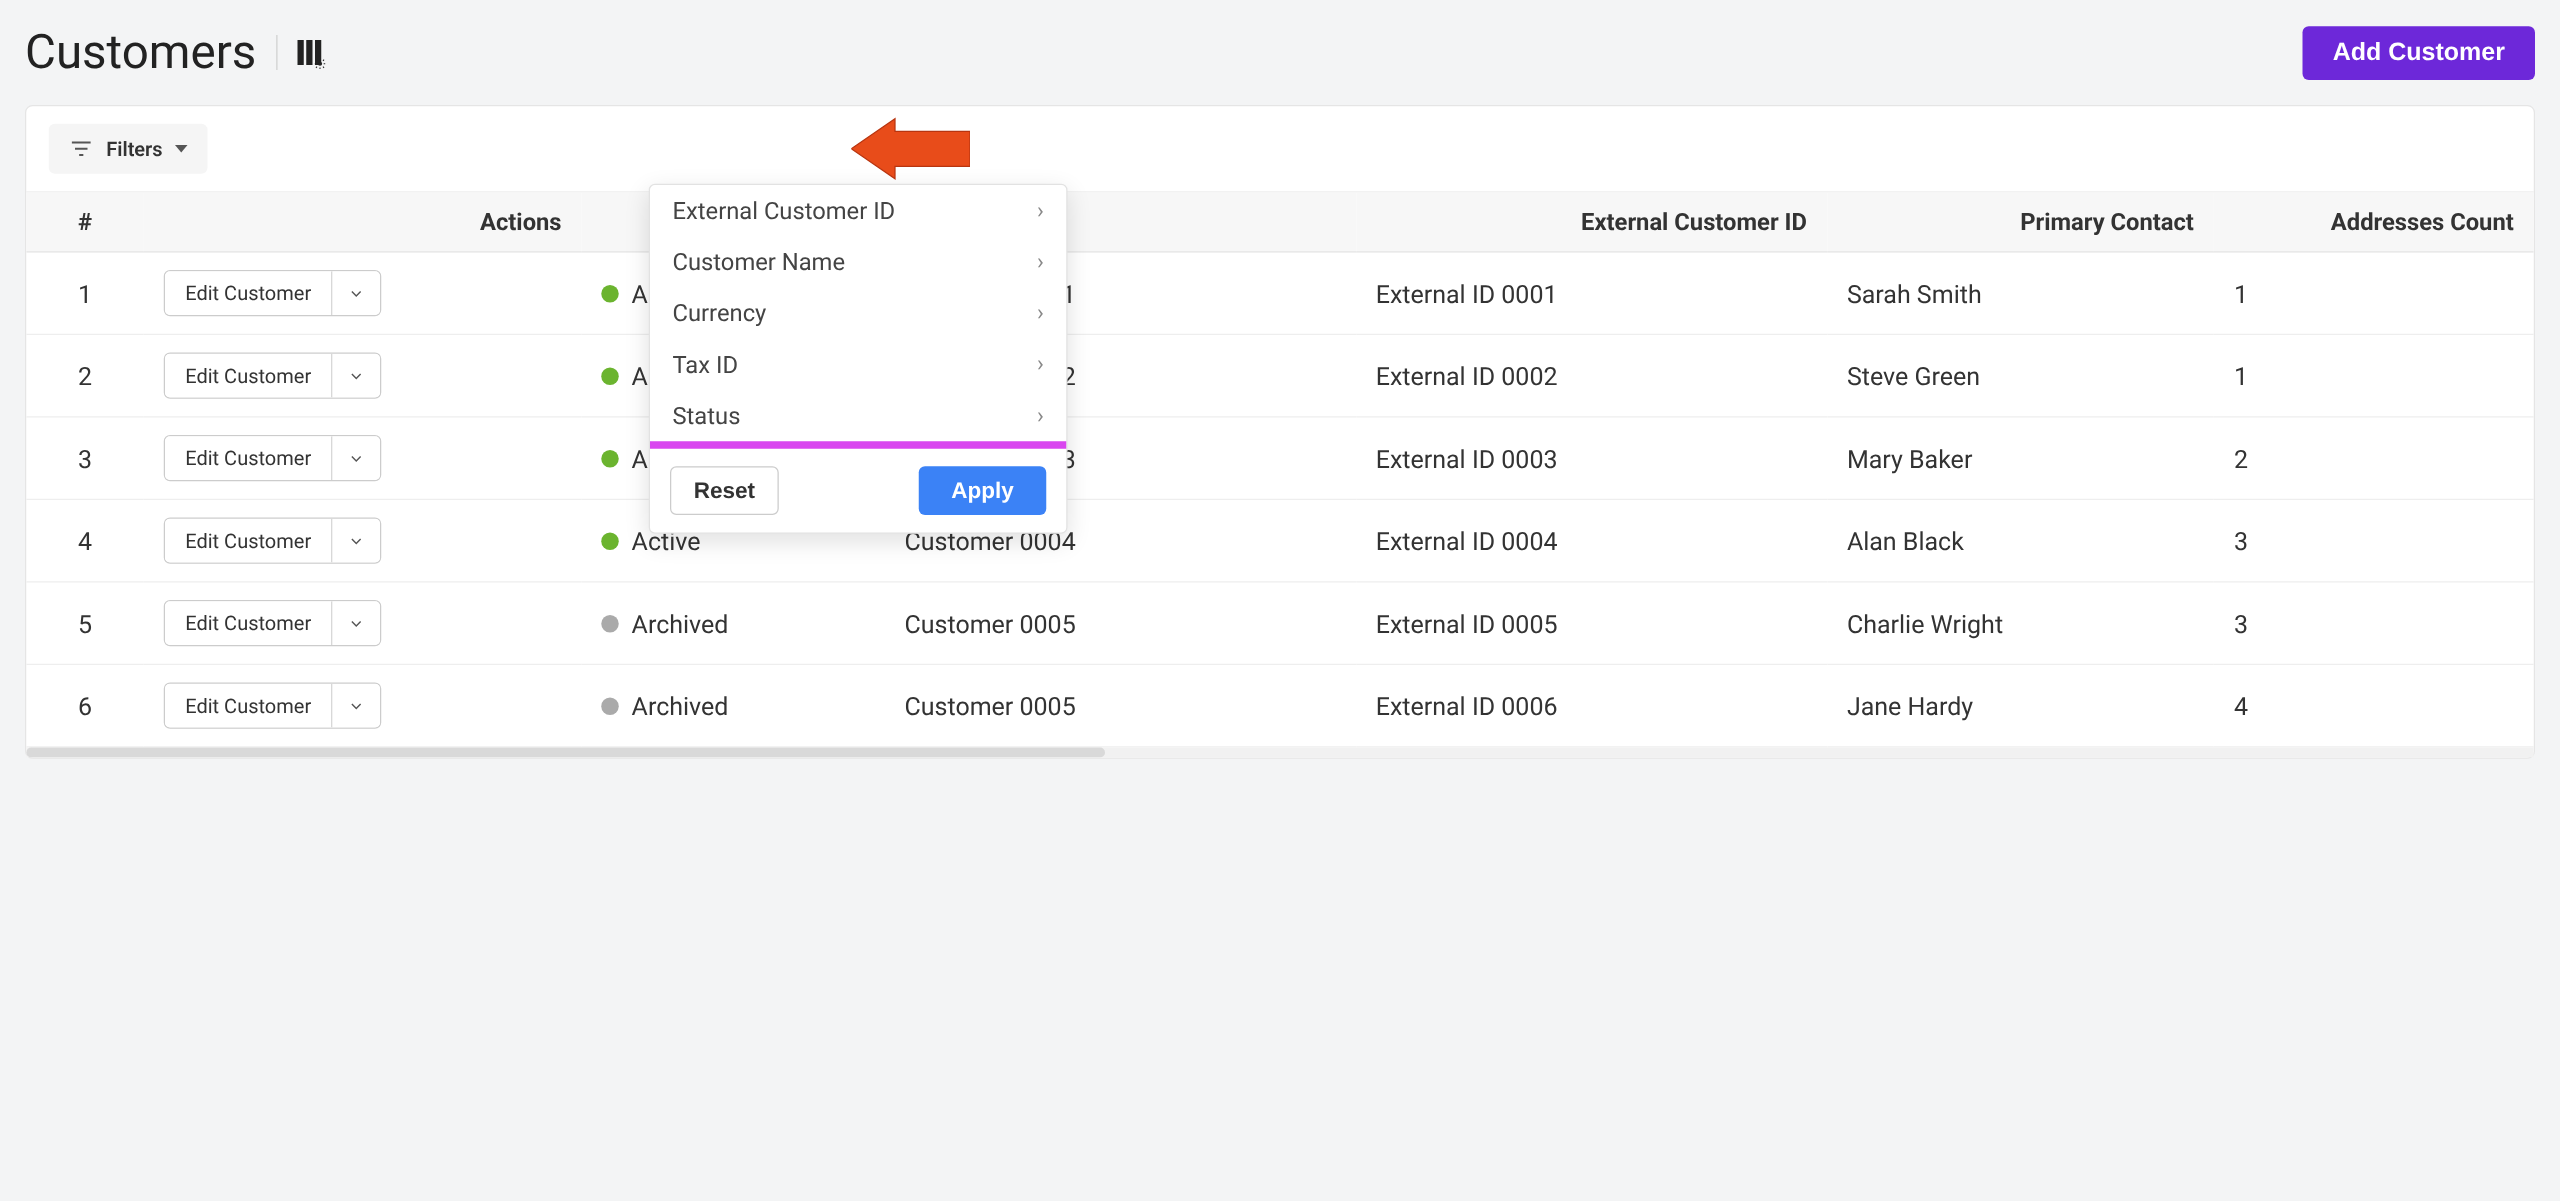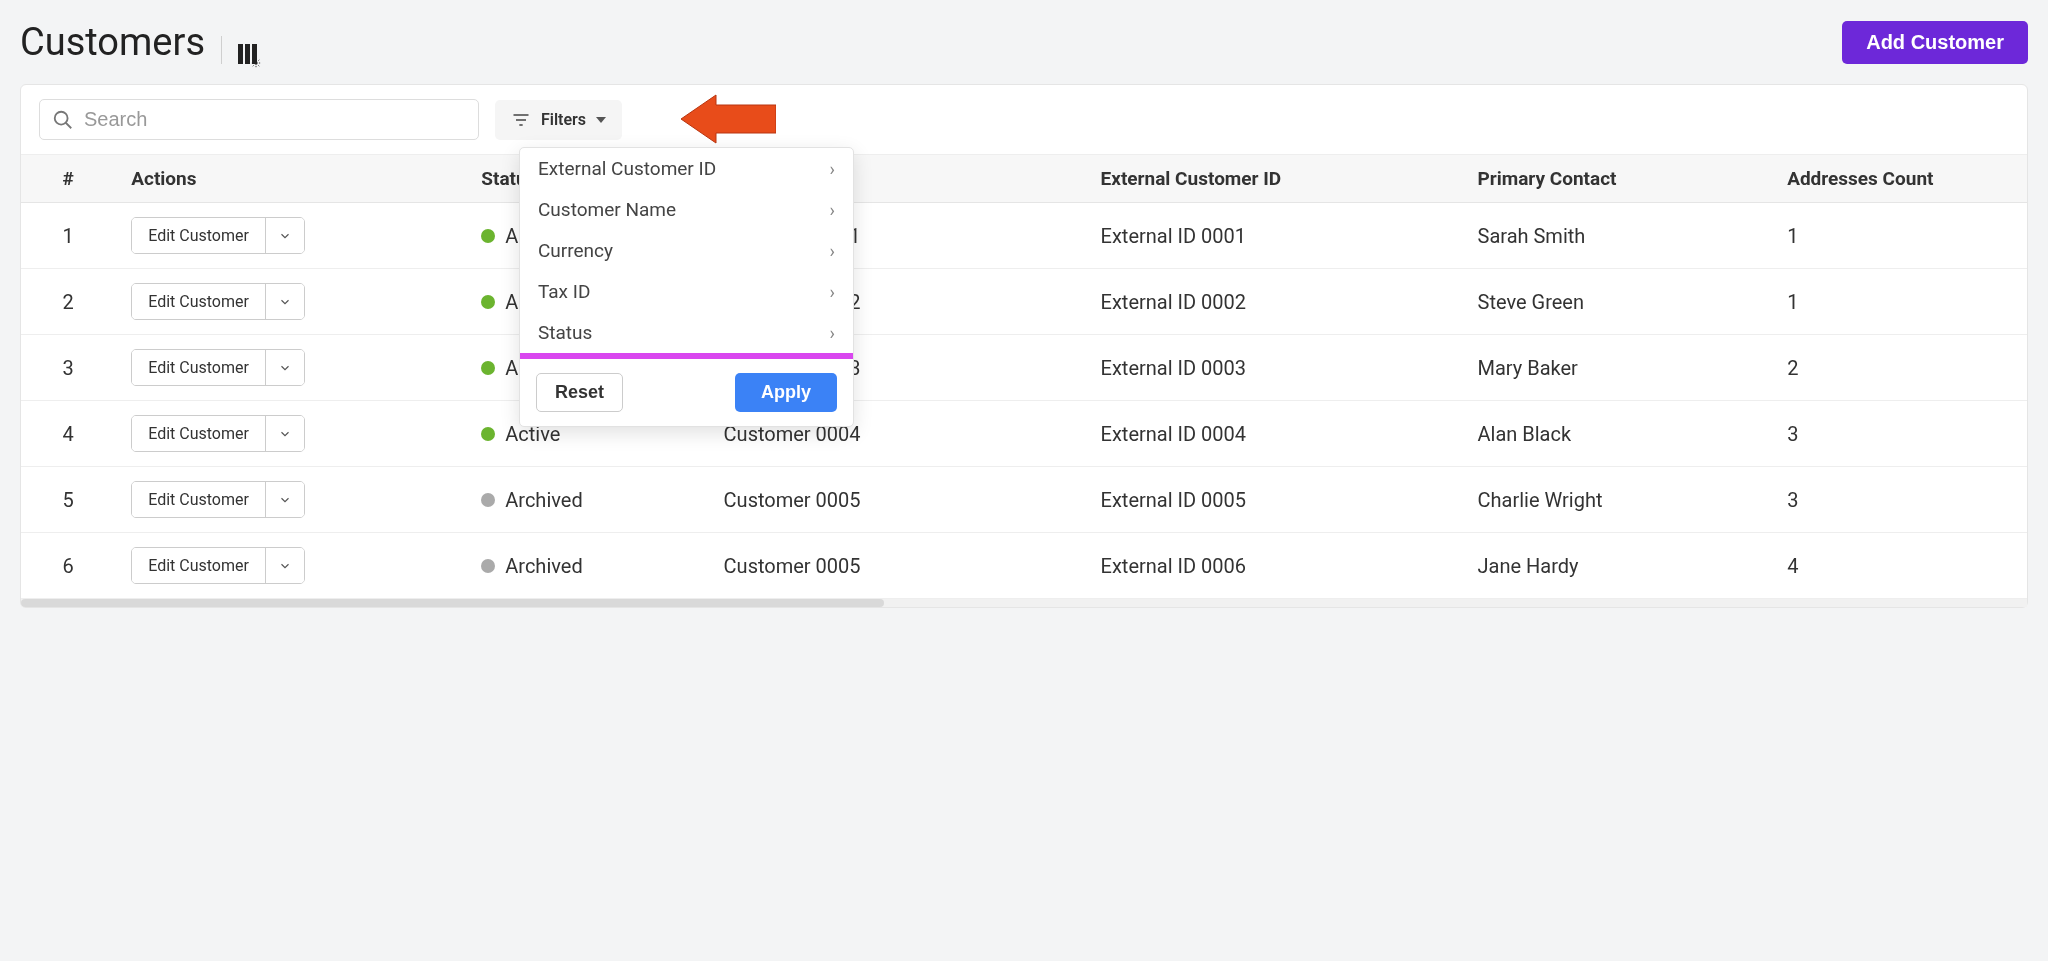--- a/index.html
+++ b/index.html
@@ -13,21 +13,21 @@
     padding: 20px;
   }
   .header {
     display: flex;
     align-items: center;
     justify-content: space-between;
     margin-bottom: 20px;
   }
   .header-left {
     display: flex;
-    align-items: flex-end;
+    align-items: center;
     gap: 16px;
   }
   .page-title {
     font-size: 38px;
     font-weight: 400;
     color: #222;
   }
   .title-divider {
     width: 1px;
     height: 28px;
@@ -174,21 +174,21 @@
   .table-wrap {
     overflow-x: hidden;
     border-top: 1px solid #eee;
   }
   table {
     width: 100%;
     border-collapse: collapse;
   }
   thead th {
     background: #f7f7f7;
-    text-align: left;
+    text-align: right;
     font-weight: 700;
     font-size: 19px;
     color: #333;
     padding: 12px 16px;
     border-bottom: 1px solid #e5e5e5;
   }
   tbody td {
     padding: 14px 16px;
     font-size: 20px;
     color: #333;
@@ -275,27 +275,20 @@
             <path d="M12 2v3M12 19v3M4.2 4.2l2.1 2.1M17.7 17.7l2.1 2.1M2 12h3M19 12h3M4.2 19.8l2.1-2.1M17.7 6.3l2.1-2.1" stroke="#222" stroke-width="2"></path>
           </svg>
       </div>
     </div>
     <button class="btn-primary">Add Customer</button>
   </div>
 
   <div class="card">
 
     <div class="toolbar">
-      <div class="search-wrap">
-        <svg width="22" height="22" viewBox="0 0 24 24" fill="none" stroke="#777" stroke-width="2">
-          <circle cx="10" cy="10" r="7"></circle>
-            <line x1="21" y1="21" x2="15" y2="15"></line>
-        </svg>
-        <input class="search-input" type="text" placeholder="Search" style="">
-      </div>
 
       <div class="filters-btn">
         <svg width="20" height="20" viewBox="0 0 24 24" fill="none" stroke="#555" stroke-width="2">
           <line x1="3" y1="6" x2="21" y2="6"></line>
             <line x1="6" y1="12" x2="18" y2="12"></line>
             <line x1="10" y1="18" x2="14" y2="18"></line>
         </svg>
         <span>Filters</span>
         <span class="caret"></span>
       </div>

